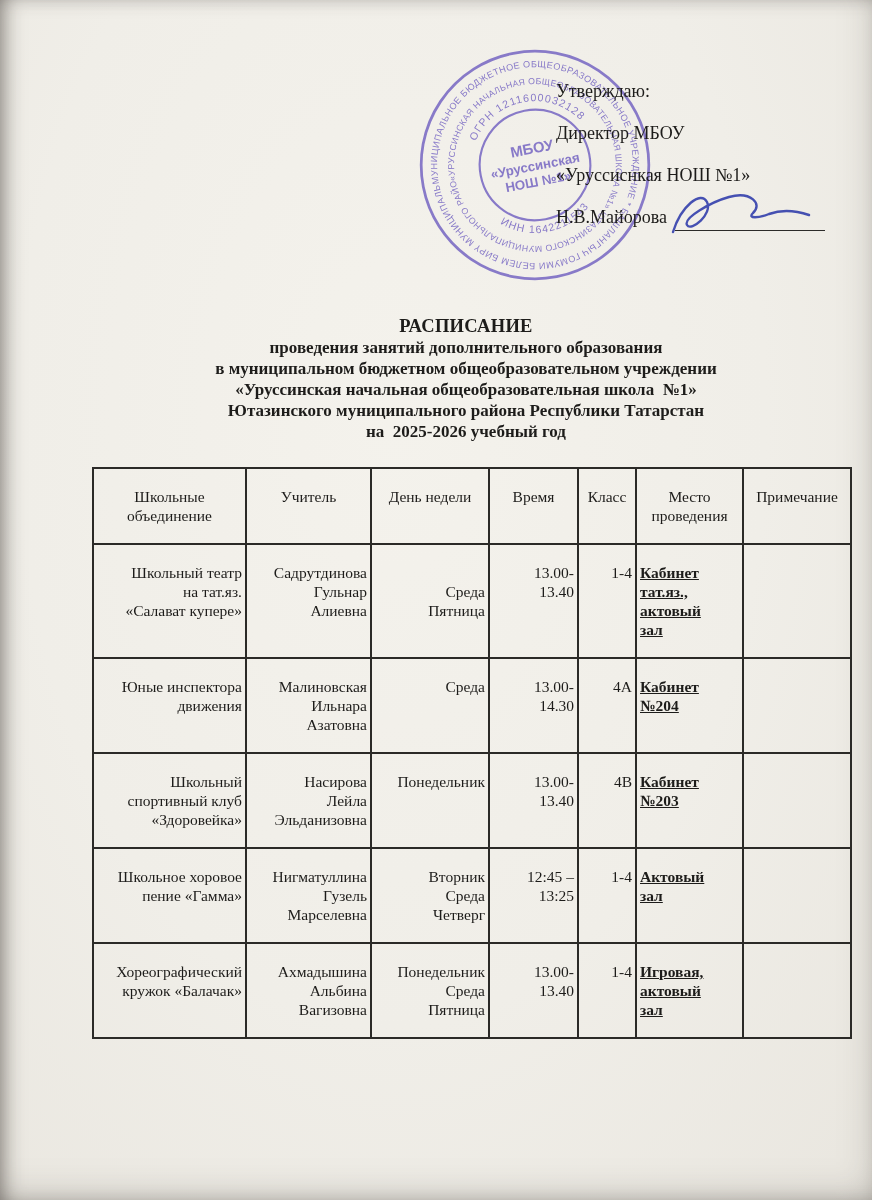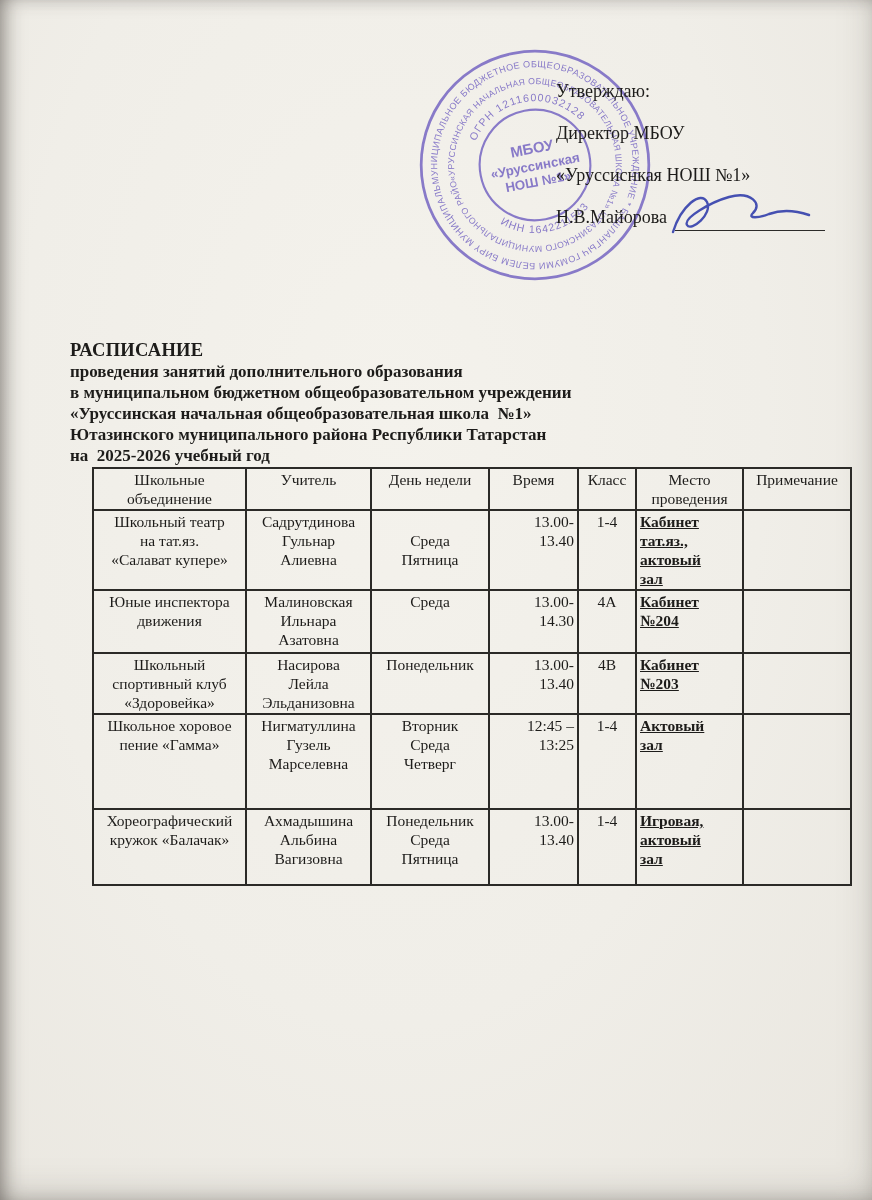--- a/index.html
+++ b/index.html
@@ -21,33 +21,33 @@
   
   .approval{position:absolute;left:556px;top:70px;width:300px;font-size:18px;z-index:2;}
   .approval .aline{height:42px;line-height:42px;white-space:nowrap;}
   .name-row{display:flex;align-items:flex-end;height:42px;}
   .name-row .nm{line-height:42px;white-space:nowrap;}
   .sig-line{position:relative;display:inline-block;width:150px;height:30px;
     border-bottom:1.6px solid #2c2b29;margin-left:8px;margin-bottom:7px;}
   .sig-line svg{position:absolute;left:-12px;bottom:-16px;overflow:visible;}
 
   
-  .title-block{position:absolute;left:70px;top:340px;width:792px;text-align:left;
+  .title-block{position:absolute;left:70px;top:316px;width:792px;text-align:center;
     font-weight:bold;}
   .title-block .tline{font-size:17px;line-height:21px;white-space:pre-wrap;}
   .title-block .tline.first{font-size:18.5px;letter-spacing:.3px;}
 
   
   table.schedule{position:absolute;left:92px;top:467px;width:758px;
     border-collapse:collapse;table-layout:fixed;}
   .schedule th,.schedule td{border:2px solid #2b2a27;vertical-align:top;
-    padding:1px 3px;font-size:15.5px;line-height:19px;white-space:pre-line;
+    padding:18px 3px;font-size:15.5px;line-height:19px;white-space:pre-line;
     overflow:hidden;font-family:Liberation Serif, serif;}
   .schedule th{font-weight:normal;text-align:center;}
-  .c-club,.c-teacher,.c-days,.c-grade{text-align:center;margin-left:20px;}
+  .c-club,.c-teacher,.c-days,.c-grade{text-align:right;margin-left:20px;}
   .c-time{text-align:right;padding-left:6px;}
   .c-place{text-align:left;padding-left:6px;font-weight:bold;text-decoration:underline;}
   td.vm{vertical-align:middle;}
   tr.hdr{height:40px;}
   tr.r0{height:76px;} tr.r1{height:63px;} tr.r2{height:59px;}
   tr.r3{height:95px;} tr.r4{height:76px;}
 </style>
 </head>
 <body>
 

